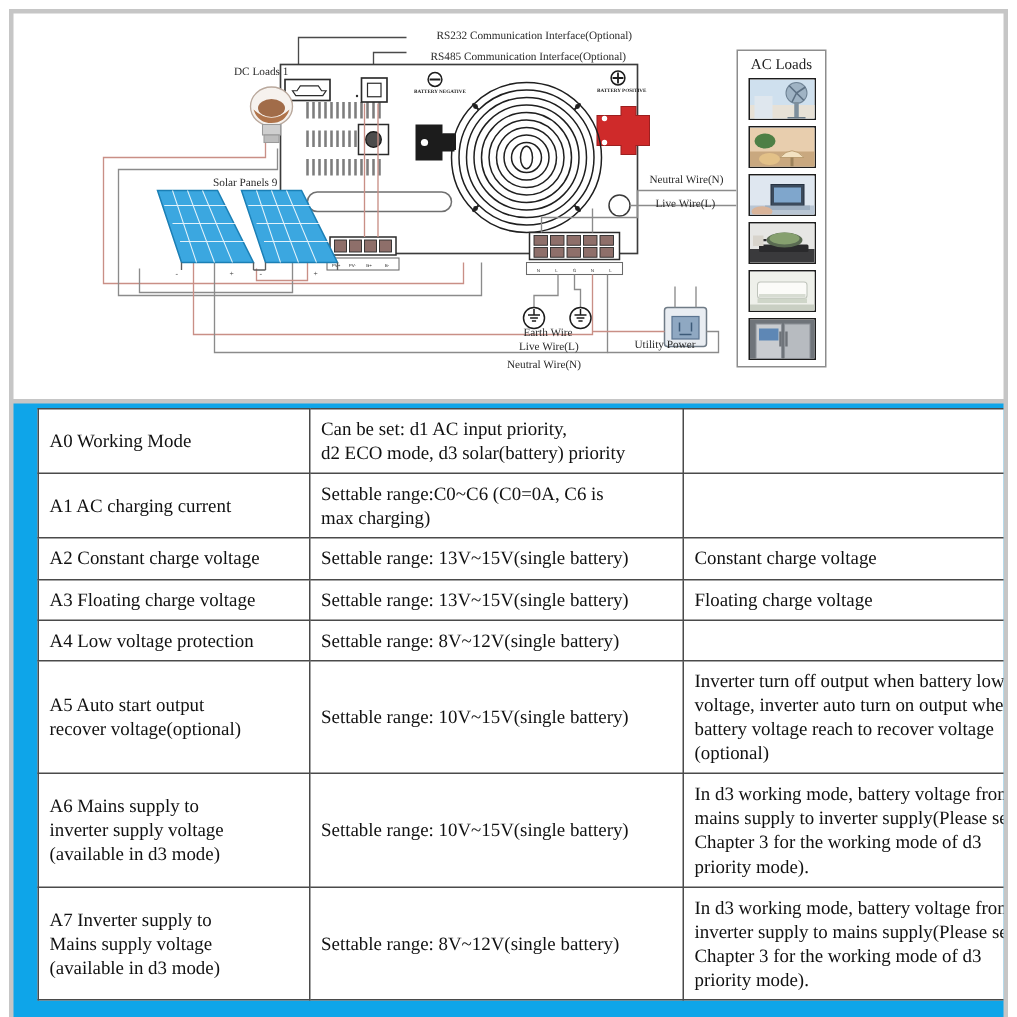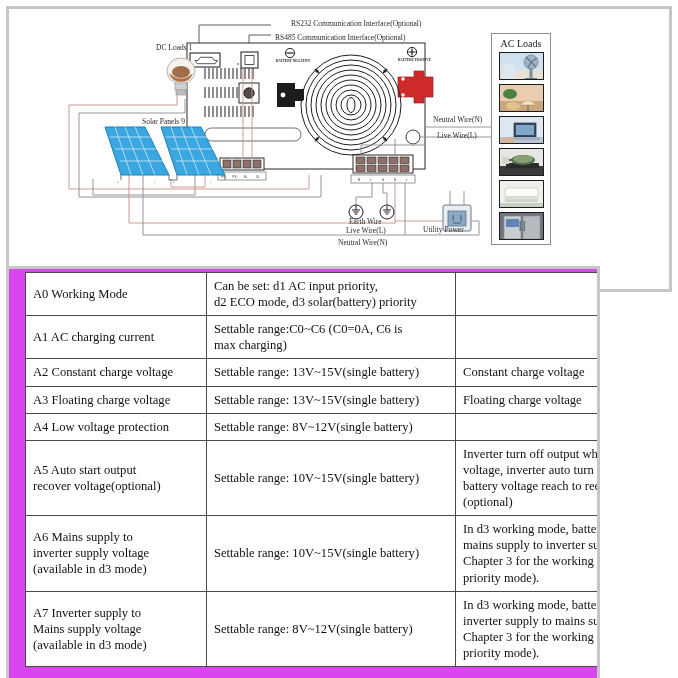--- a/index.html
+++ b/index.html
@@ -81,26 +81,26 @@
     border: 1.2px solid #1c1c1c;
     box-sizing: border-box;
     overflow: hidden;
   }
 
   
   #table-panel {
     position: absolute;
     left: 6px;
     top: 266px;
-    width: 594px;
+    width: 666px;
     height: 412px;
     border: 3px solid #c6c6c6;
     border-bottom: none;
     box-sizing: border-box;
-    background: #d946ef;
+    background: #0ea5e9;
     overflow: hidden;
   }
   table#spec-table {
     position: absolute;
     left: 16px;
     top: 3px;
     width: 638px;
     border-collapse: collapse;
     table-layout: fixed;
     background: #ffffff;
@@ -341,21 +341,21 @@
       </g>
       <g font-family="'Liberation Serif', serif" font-size="5" fill="#333">
         <text x="108" y="175">-</text>
         <text x="144" y="175">+</text>
         <text x="164" y="175">-</text>
         <text x="200" y="175">+</text>
       </g>
     </svg>
 
     <div class="dlabel" style="left:282px; top:11px;">RS232 Communication Interface(Optional)</div>
-    <div class="dlabel" style="left:266px; top:25px;">RS485 Communication Interface(Optional)</div>
+    <div class="dlabel" style="left:278px; top:25px;">RS485 Communication Interface(Optional)</div>
     <div class="dlabel" style="left:147px; top:35px;">DC Loads 1</div>
     <div class="dlabel" style="left:133px; top:109px;">Solar Panels 9</div>
 
     <div class="dlabel dlabel-tiny" style="left:267px; top:51px; width:30px;">BATTERY
 NEGATIVE</div>
     <div class="dlabel dlabel-tiny" style="left:389px; top:50px; width:30px;">BATTERY
 POSITIVE</div>
 
     <div class="dlabel" style="left:424px; top:107px;">Neutral Wire(N)</div>
     <div class="dlabel" style="left:428px; top:123px;">Live Wire(L)</div>

